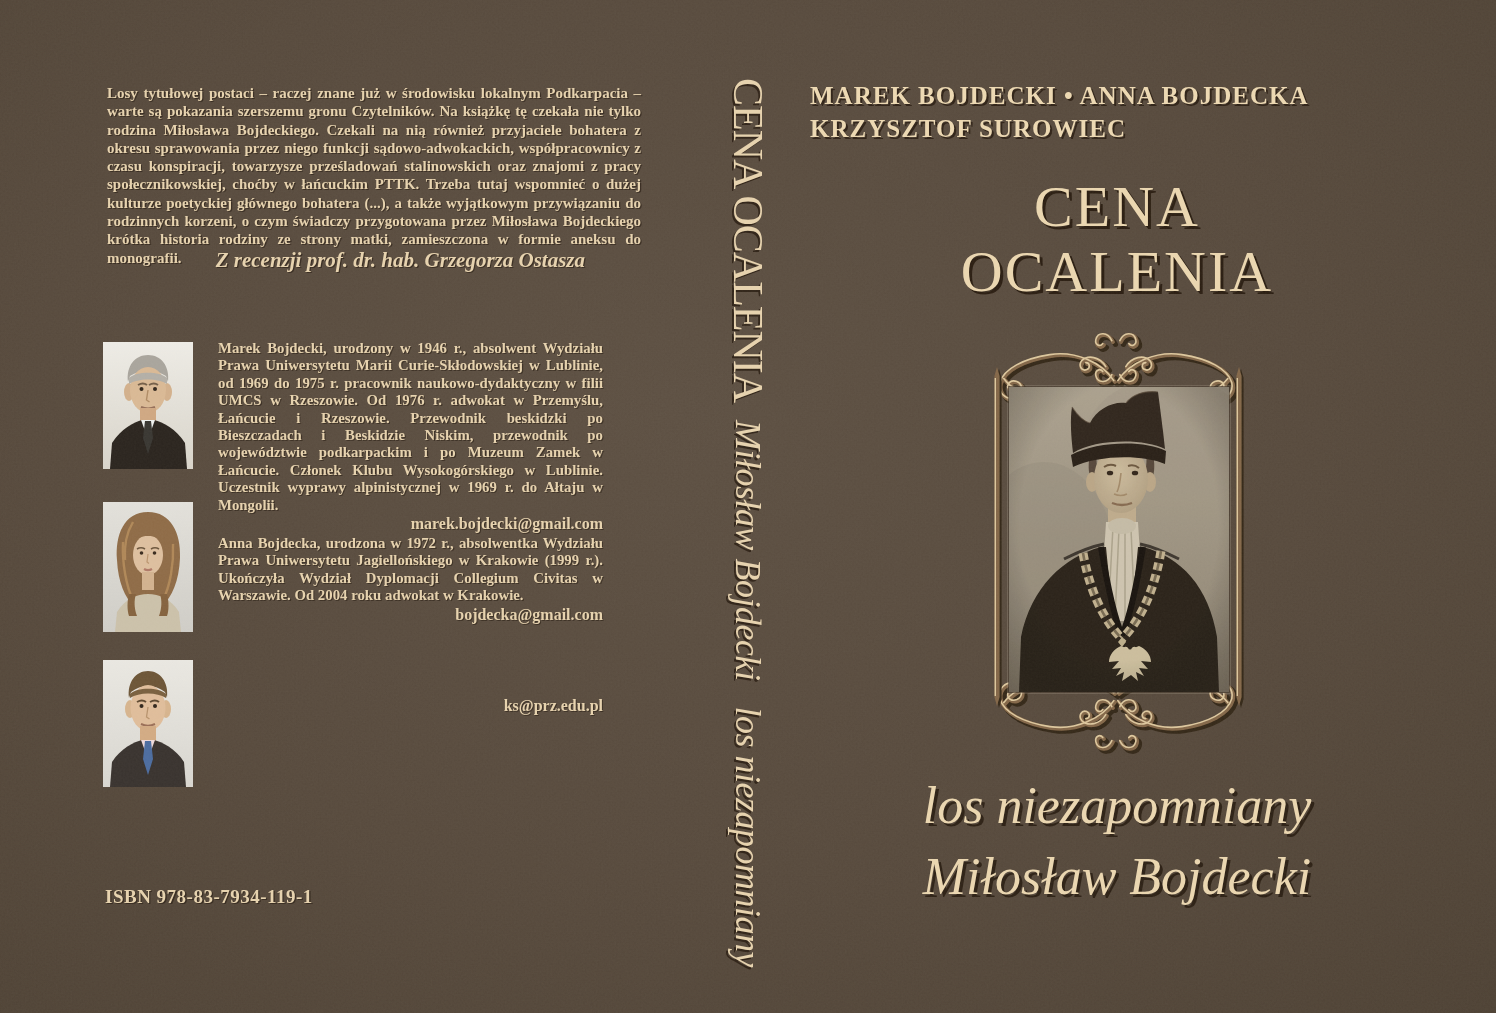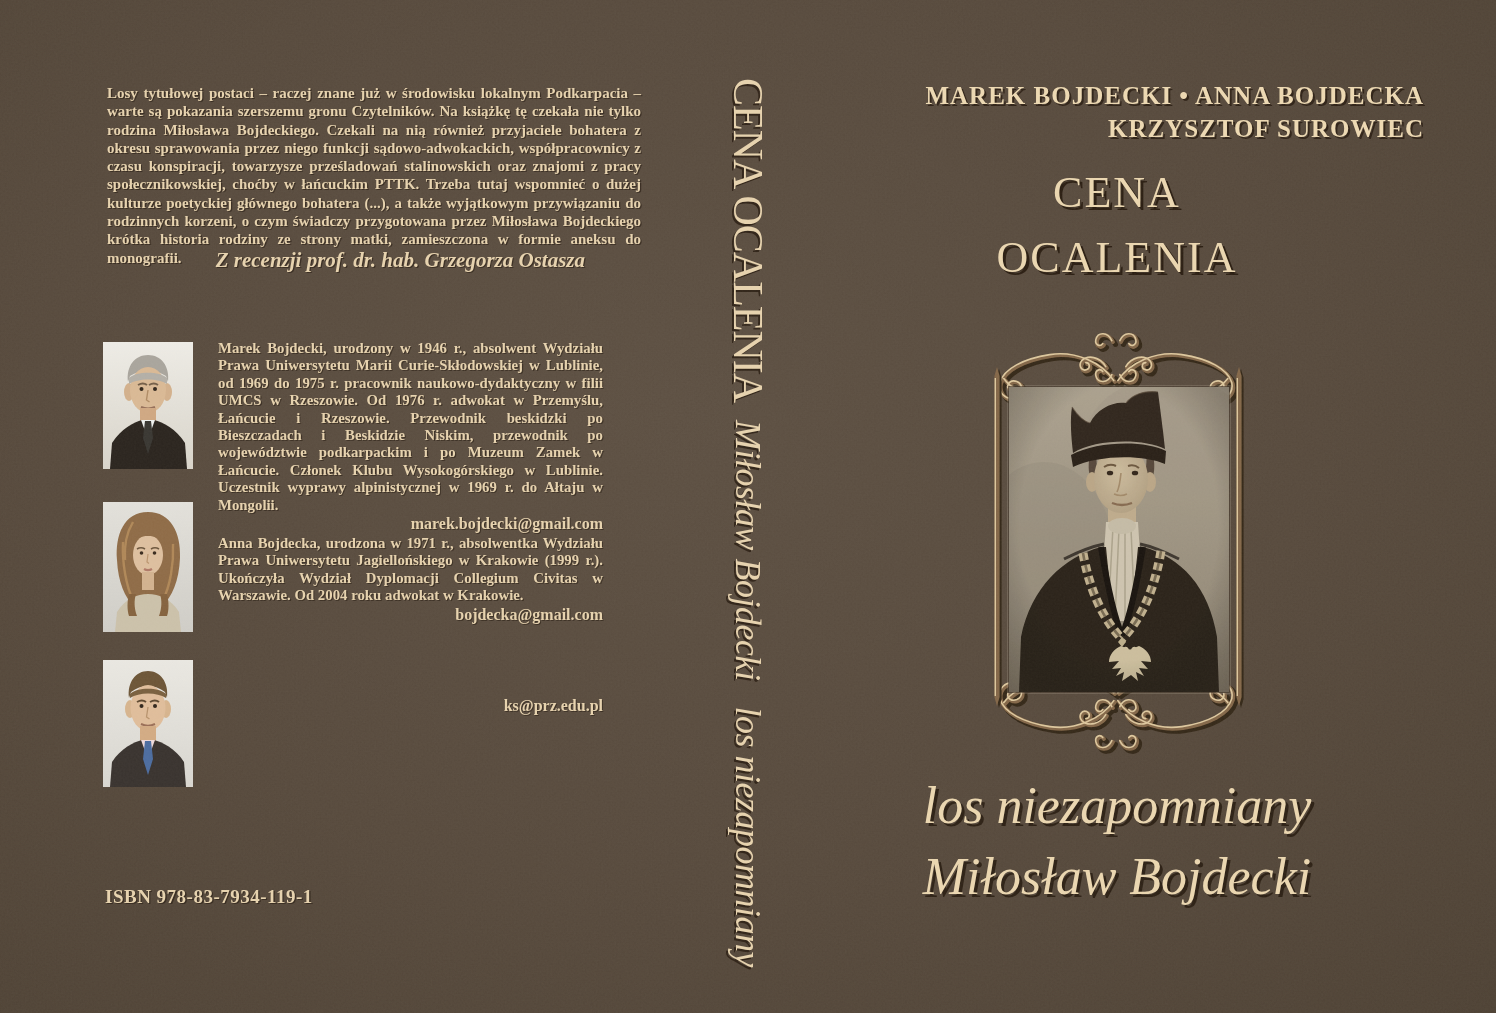--- a/index.html
+++ b/index.html
@@ -45,27 +45,27 @@
   .spine-title{
     font-size:42px;letter-spacing:-1px;
     text-shadow:2px 2px 0 rgba(40,28,16,.8);
   }
   .spine-sub{
     font-size:36px;font-style:italic;margin-top:18px;letter-spacing:-.5px;
     text-shadow:2px 2px 0 rgba(40,28,16,.8);
   }
   
   .authors{
-    left:810px;top:79px;width:614px;text-align:right;
+    left:810px;top:79px;width:614px;text-align:left;
     font-size:25px;font-weight:bold;line-height:33px;letter-spacing:1px;
     color:#ecd8b2;text-shadow:2px 2px 0 rgba(40,28,16,.8);
   }
   .title{
-    left:810px;top:160px;width:614px;text-align:center;
-    font-size:44px;line-height:65px;letter-spacing:2px;color:#ead6b0;
+    left:810px;top:174px;width:614px;text-align:center;
+    font-size:58px;line-height:65px;letter-spacing:2px;color:#ead6b0;
     text-shadow:3px 3px 0 rgba(40,28,16,.9),1px 1px 0 rgba(40,28,16,.5);
   }
   .subtitle{
     left:810px;top:770px;width:614px;text-align:center;
     font-size:52px;line-height:71px;font-style:italic;color:#ead6b0;
     text-shadow:3px 3px 0 rgba(40,28,16,.85);
   }
   .portrait{
     left:1009px;top:387px;
     outline:1px solid rgba(60,48,36,.6);
@@ -167,21 +167,21 @@
     <path d="M34,47 q4,-2.5 8,0 M48,47 q4,-2.5 8,0" stroke="#6d573f" stroke-width="1.6" fill="none"></path>
     <circle cx="38.5" cy="51" r="1.8" fill="#3a2c20"></circle>
       <circle cx="51.5" cy="51" r="1.8" fill="#3a2c20"></circle>
     <path d="M45,52 l-1,8 2,1.5" stroke="#bb9670" stroke-width="1.2" fill="none"></path>
     <path d="M41,67 q4,2.4 8,0" stroke="#b07a68" stroke-width="2.2" fill="none"></path>
     <rect x="39" y="70" width="12" height="18" fill="#d2b28f"></rect>
     <path d="M12,130 L14,110 C22,97 34,92 45,92 C56,92 68,97 76,110 L78,130 Z" fill="#cbc1aa"></path>
     <path d="M26,92 C24,100 24,108 26,114 L34,114 C31,106 31,98 33,92 Z M64,92 C66,100 66,108 64,114 L56,114 C59,106 59,98 57,92 Z" fill="#85633f"></path>
   </svg>
   <div class="abs" style="left:218px;top:535px;width:385px">
-    <div class="bio-text">Anna Bojdecka, urodzona w 1971 r., absolwentka Wydziału Prawa Uniwersytetu Jagiellońskiego w Krakowie (1999 r.). Ukończyła Wydział Dyplomacji Collegium Civitas w Warszawie. Od 2004 roku adwokat w Krakowie.</div>
+    <div class="bio-text">Anna Bojdecka, urodzona w 1972 r., absolwentka Wydziału Prawa Uniwersytetu Jagiellońskiego w Krakowie (1999 r.). Ukończyła Wydział Dyplomacji Collegium Civitas w Warszawie. Od 2004 roku adwokat w Krakowie.</div>
     <div class="bio-email">bojdecka@gmail.com</div>
   </div>
 
   <svg class="abs idphoto" style="left:103px;top:660px" width="90" height="127" viewBox="0 0 90 127">
     <defs>
         <linearGradient id="p3bg" x1="0" y1="0" x2="0" y2="1">
           <stop offset="0" stop-color="#e9e7e1"></stop>
           <stop offset="1" stop-color="#d8d6d0"></stop>
         </linearGradient>
       </defs>

